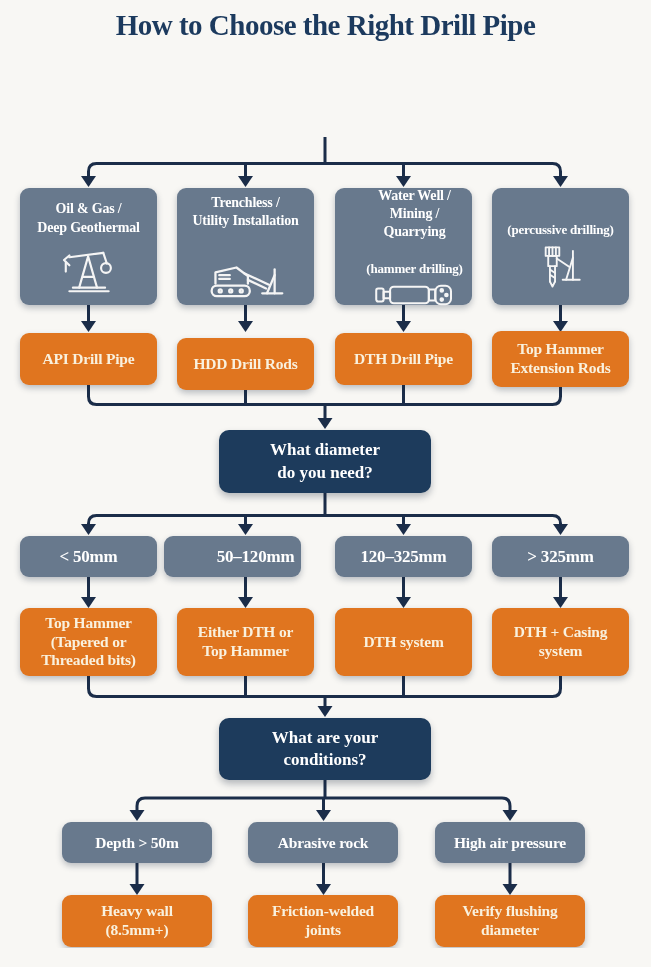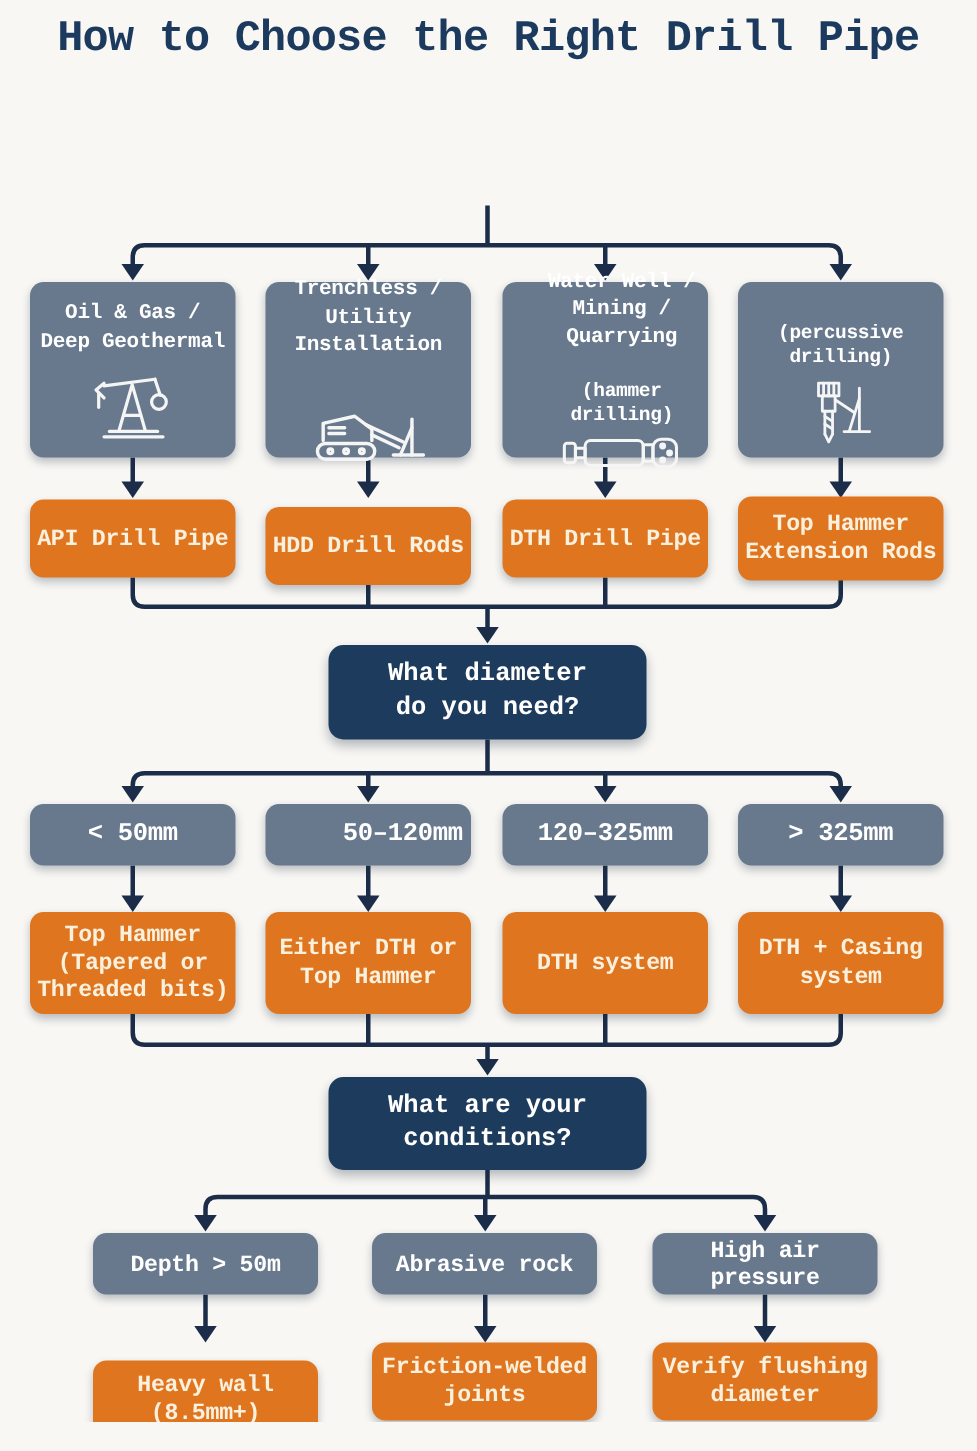--- a/index.html
+++ b/index.html
@@ -1,18 +1,18 @@
 <!DOCTYPE html>
 <html><head>
 <meta charset="utf-8">
 <style>
   html,body{margin:0;padding:0;background:#f8f7f4;}
   .canvas{
     position:relative;width:651px;height:948px;background:#f8f7f4;
-    font-family:Liberation Mono, monospace;overflow:hidden;margin:0 auto;
+    font-family:Liberation Serif, serif;overflow:hidden;margin:0 auto;
   }
   .title{
     position:absolute;top:9px;left:0;width:100%;text-align:center;
     font-size:29px;font-weight:bold;color:#1c3a5e;letter-spacing:-0.5px;margin:0;
   }
   svg.connectors{position:absolute;left:0;top:0;width:651px;height:967px;}
   .box{
     position:absolute;display:flex;flex-direction:column;align-items:center;
     justify-content:center;text-align:center;box-sizing:border-box;padding:2px;
   }
@@ -166,40 +166,40 @@
   <div class="box res pre" style="left:20px;top:333px;width:137px;height:52px;">API Drill Pipe</div>
   <div class="box res pre" style="left:177px;top:338px;width:137px;height:52px;">HDD Drill Rods</div>
   <div class="box res pre" style="left:335px;top:333px;width:137px;height:52px;">DTH Drill Pipe</div>
   <div class="box res pre" style="left:492px;top:331px;width:137px;height:56px;">Top Hammer
 Extension Rods</div>
 
   <div class="box decision pre" style="top:430px;height:63px;">What diameter
 do you need?</div>
 
   <div class="box opt row2" style="left:20px;top:536px;width:137px;height:41px;">&lt; 50mm</div>
-  <div class="box opt row2" style="left:177px;top:536px;width:137px;height:41px;padding-left:48px;">50–120mm</div>
+  <div class="box opt row2" style="left:164px;top:536px;width:137px;height:41px;padding-left:48px;">50–120mm</div>
   <div class="box opt row2" style="left:335px;top:536px;width:137px;height:41px;">120–325mm</div>
   <div class="box opt row2" style="left:492px;top:536px;width:137px;height:41px;">&gt; 325mm</div>
 
   <div class="box res pre" style="left:20px;top:608px;width:137px;height:68px;">Top Hammer
 (Tapered or
 Threaded bits)</div>
   <div class="box res pre" style="left:177px;top:608px;width:137px;height:68px;">Either DTH or
 Top Hammer</div>
   <div class="box res pre" style="left:335px;top:608px;width:137px;height:68px;">DTH system</div>
   <div class="box res pre" style="left:492px;top:608px;width:137px;height:68px;">DTH + Casing
 system</div>
 
   <div class="box decision pre" style="top:718px;height:62px;">What are your
 conditions?</div>
 
   <div class="box opt row3" style="left:62px;top:822px;width:150px;height:41px;">Depth &gt; 50m</div>
   <div class="box opt row3" style="left:248px;top:822px;width:150px;height:41px;">Abrasive rock</div>
   <div class="box opt row3" style="left:435px;top:822px;width:150px;height:41px;">High air pressure</div>
 
-  <div class="box res pre" style="left:62px;top:895px;width:150px;height:52px;margin-top:12px;">Heavy wall
+  <div class="box res pre" style="left:62px;top:895px;width:150px;height:52px;">Heavy wall
 (8.5mm+)</div>
   <div class="box res pre" style="left:248px;top:895px;width:150px;height:52px;">Friction-welded
 joints</div>
   <div class="box res pre" style="left:435px;top:895px;width:150px;height:52px;">Verify flushing
 diameter</div>
 
 </div>
 
 </body></html>

